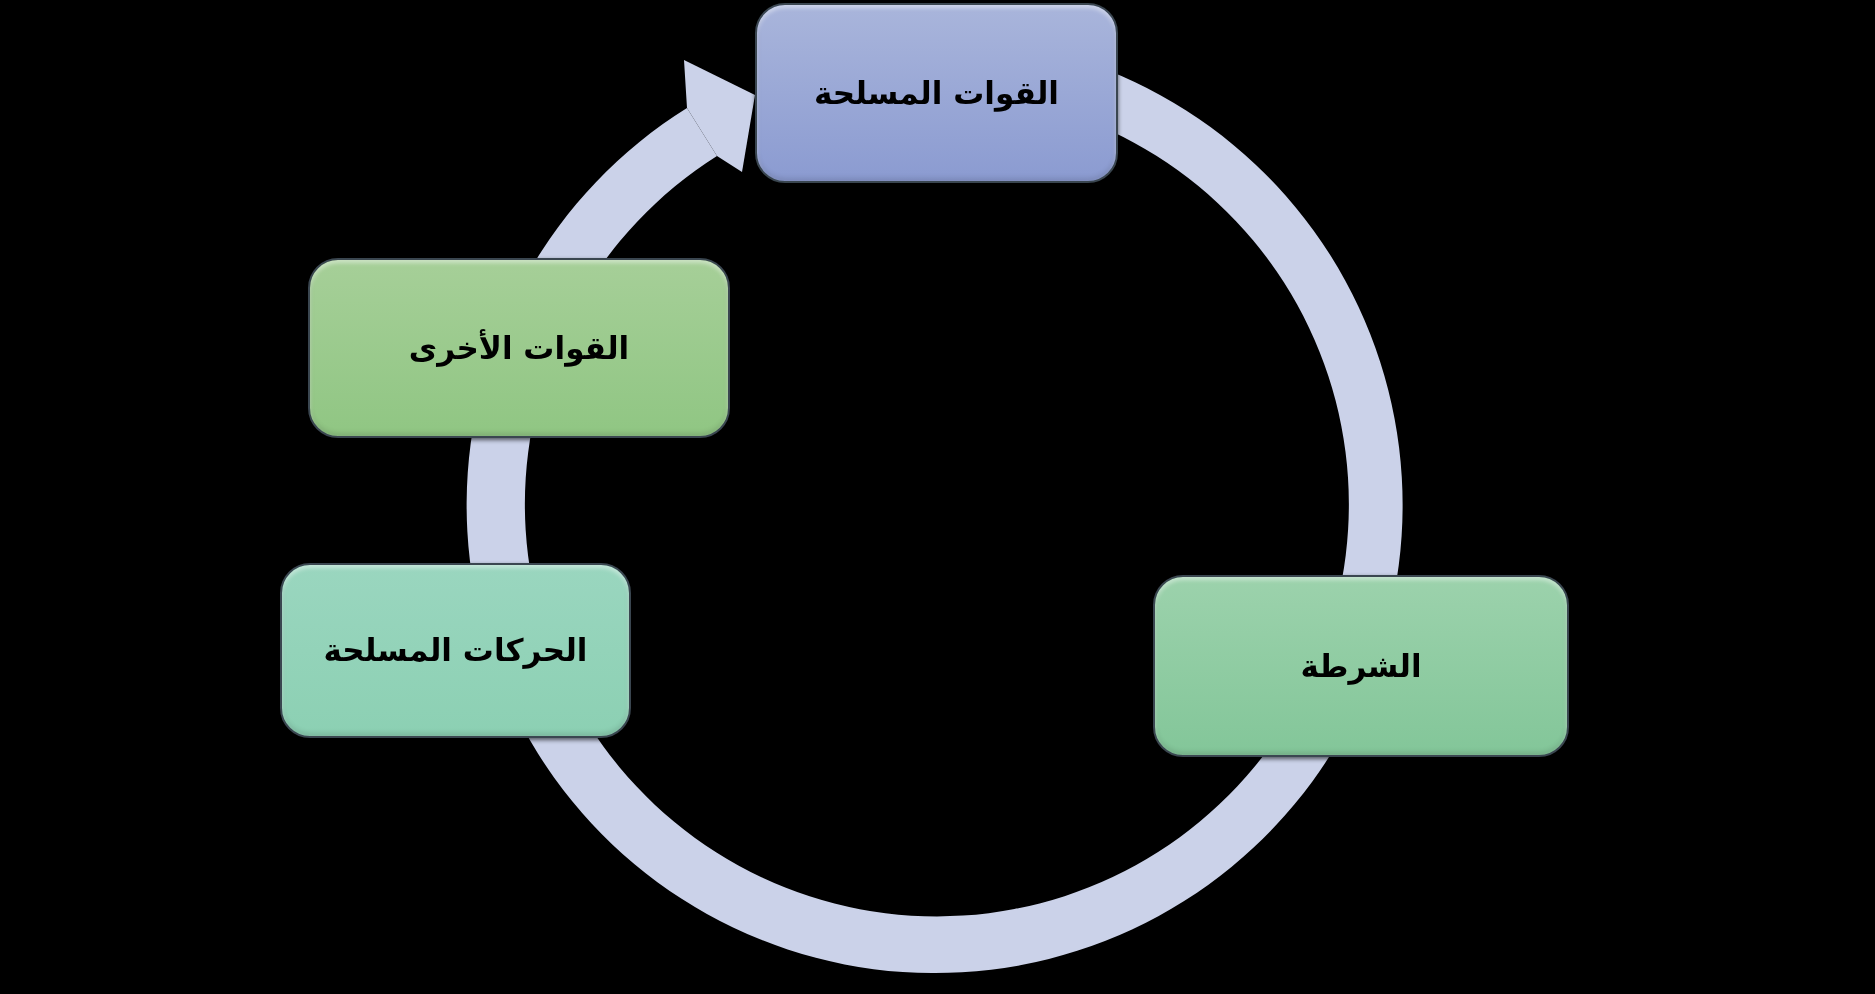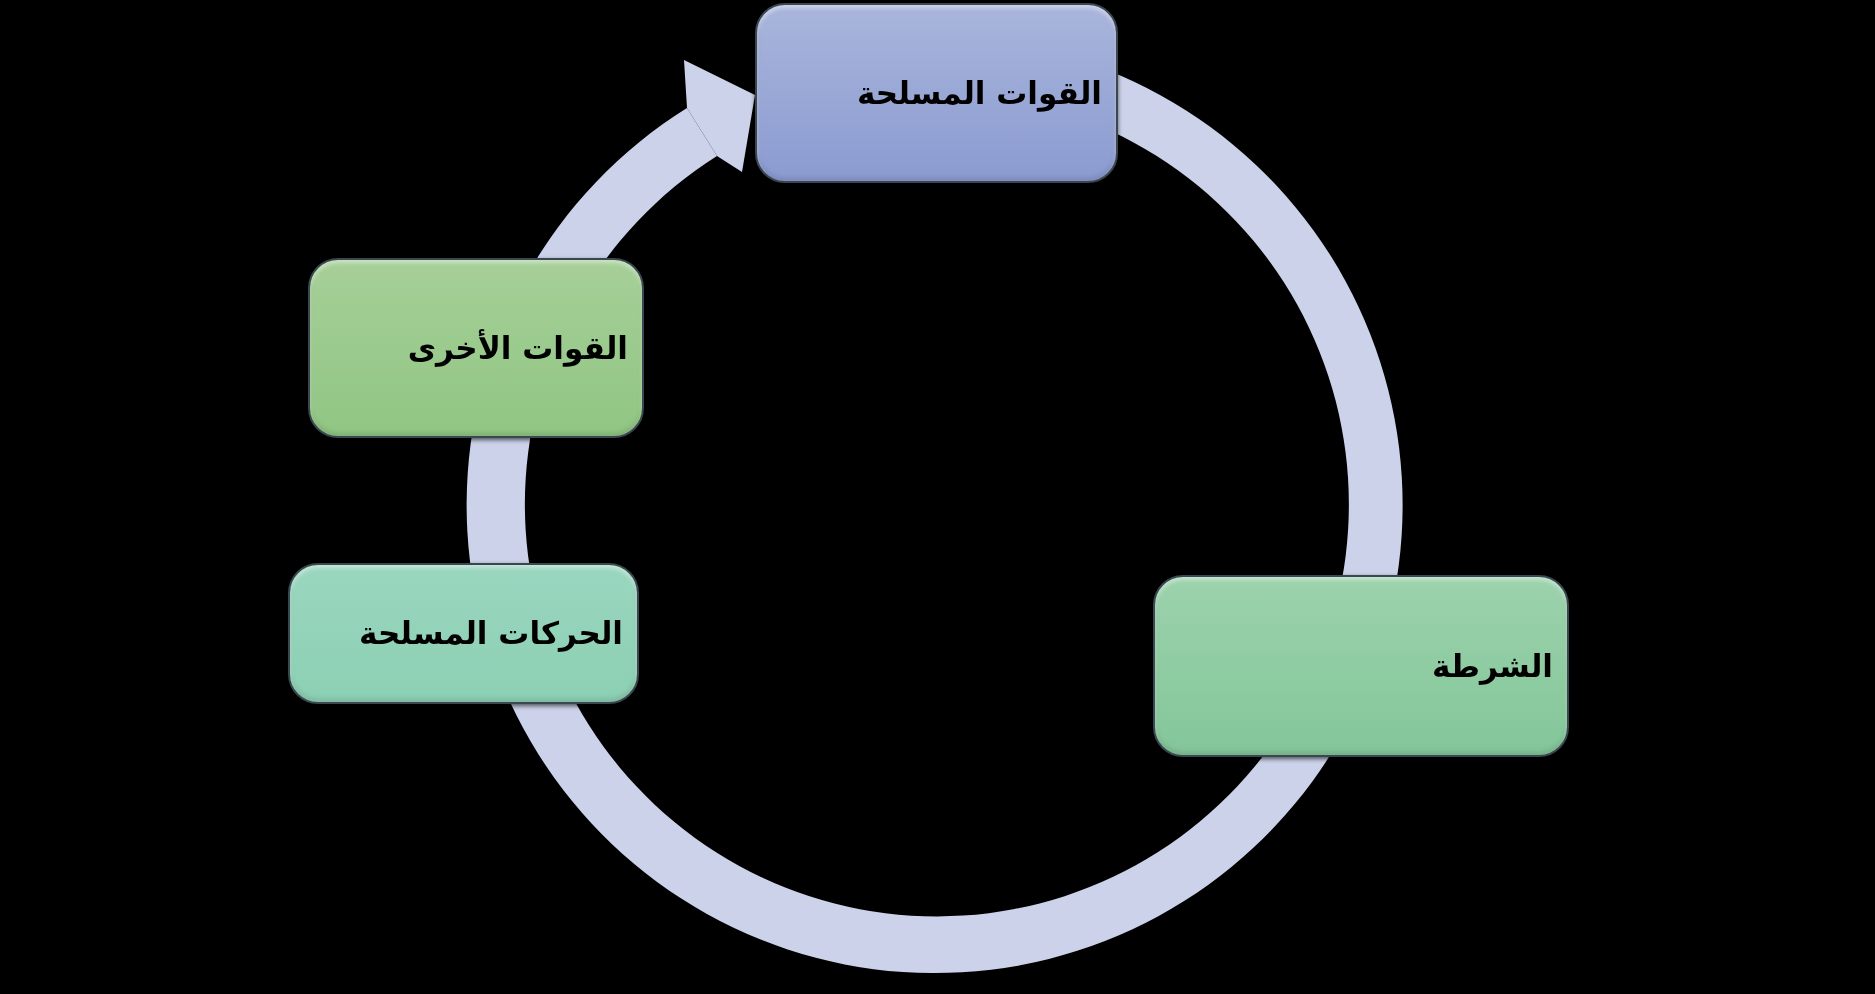--- a/index.html
+++ b/index.html
@@ -23,41 +23,41 @@
     z-index: 1;
   }
   .node {
     position: absolute;
     z-index: 2;
     box-sizing: border-box;
     border-radius: 30px;
     border: 2px solid #3A4650;
     display: flex;
     align-items: center;
-    justify-content: flex-end;
+    justify-content: center;
     box-shadow: inset 0 3px 4px rgba(255,255,255,0.45),
                 inset 0 -3px 5px rgba(0,0,0,0.12),
                 0 2px 4px rgba(0,0,0,0.6);
   }
   .node-label {
     font-weight: bold;
     font-size: 31px;
     color: #000;
     text-align: center;
     padding: 0 14px;
     line-height: 1.25;
     white-space: nowrap;
   }
   
   .pos-top          { left: 755px;  top: 3px;   width: 363px; height: 180px; }
   .pos-upper-right  { left: 1130px; top: 283px; width: 362px; height: 180px; }
   .pos-lower-right  { left: 1153px; top: 575px; width: 416px; height: 182px; }
   .pos-bottom       { left: 730px;  top: 812px; width: 365px; height: 178px; }
-  .pos-lower-left   { left: 288px;  top: 563px; width: 351px; height: 141px; }
-  .pos-upper-left   { left: 308px;  top: 258px; width: 336px; height: 180px; }
+  .pos-lower-left   { left: 280px;  top: 563px; width: 351px; height: 175px; }
+  .pos-upper-left   { left: 308px;  top: 258px; width: 422px; height: 180px; }
 </style>
 </head>
 <body style="background: rgb(0, 0, 0);">
 
 <div class="diagram-canvas">
 
   <svg class="arrow-layer" width="1875" height="994" viewBox="0 0 1875 994">
 
     <path d="M 790.4 59.9
              A 468 468 0 1 1 687 108

